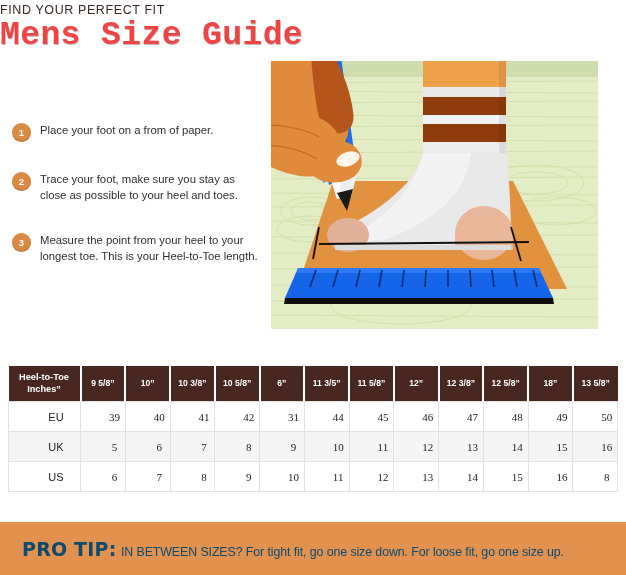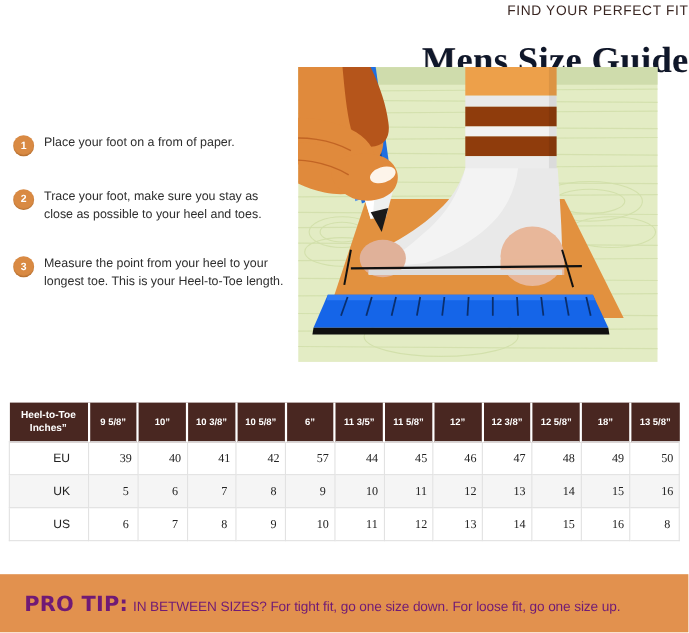--- a/index.html
+++ b/index.html
@@ -11,36 +11,36 @@
     font-family: "Liberation Sans", sans-serif;
     overflow: hidden;
   }
   #page {
     position: relative;
     width: 626px; height: 575px;
     background: #ffffff;
   }
 
   
-  .header { position: absolute; top: 0; left: 0; width: 626px; text-align: right; }
+  .header { position: absolute; top: 0; left: 0; width: 626px; text-align: left; }
   .kicker {
     font-size: 12.5px;
     letter-spacing: 0.6px;
     color: #3a2622;
     font-family: "Liberation Sans", sans-serif;
     padding-top: 3px;
     white-space: nowrap;
   }
   .main-title {
     font-size: 33px;
     font-weight: bold;
-    color: #0f172a;
+    color: #ef4444;
     letter-spacing: 0.4px;
-    margin-top: 20px;
-    font-family: Liberation Serif, serif;
+    margin-top: 0;
+    font-family: Liberation Mono, monospace;
     text-shadow: 0.5px 0.5px 0 rgba(90,60,50,0.35);
   }
 
   
   .steps {
     position: absolute;
     left: 12px;
     top: 122px;
     width: 250px;
   }
@@ -133,21 +133,21 @@
     top: 522px;
     width: 626px;
     height: 53px;
     background: #e2914e;
     display: flex;
     align-items: center;
   }
   .protip-inner {
     padding-left: 22px;
     white-space: nowrap;
-    color: #701a75;
+    color: #0c4a6e;
   }
   .protip-label {
     font-size: 19px;
     font-weight: bold;
     letter-spacing: 0.2px;
     font-family: "DejaVu Sans", sans-serif;
   }
   .protip-body {
     font-size: 12.4px;
     letter-spacing: -0.1px;
@@ -326,21 +326,21 @@
           <th>13 5/8”</th>
         </tr>
       </thead>
       <tbody>
         <tr>
           <td class="rowlabel">EU</td>
           <td>39</td>
           <td>40</td>
           <td>41</td>
           <td>42</td>
-          <td>57</td>
+          <td>31</td>
           <td>44</td>
           <td>45</td>
           <td>46</td>
           <td>47</td>
           <td>48</td>
           <td>49</td>
           <td>50</td>
         </tr>
         <tr class="row-alt">
           <td class="rowlabel">UK</td>

